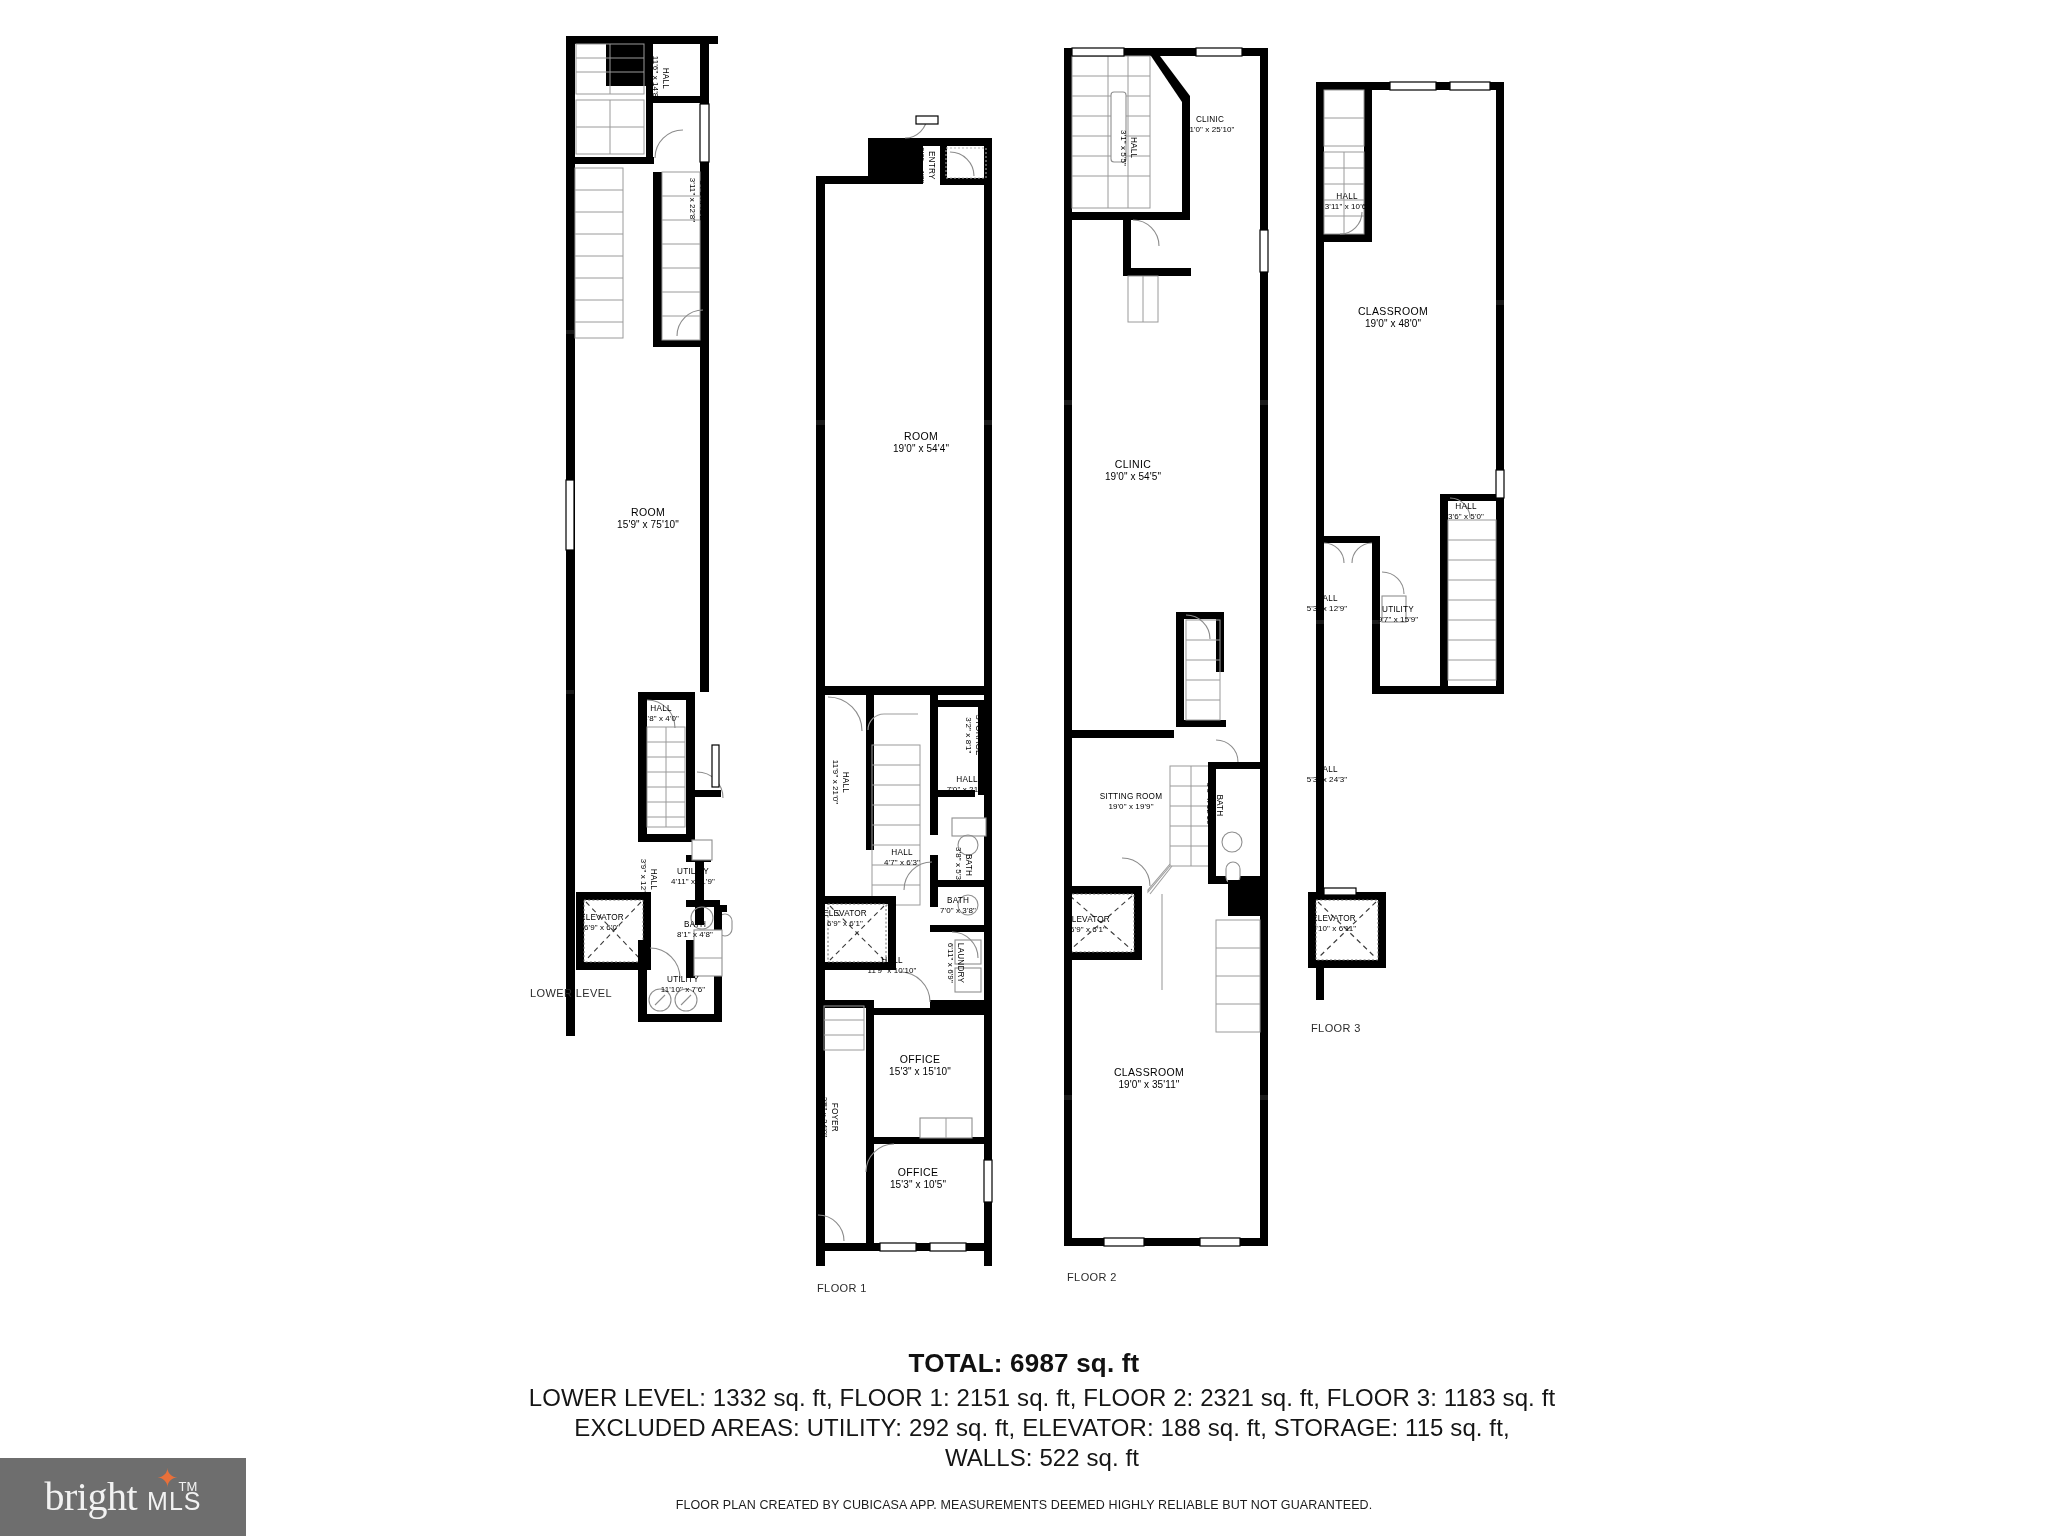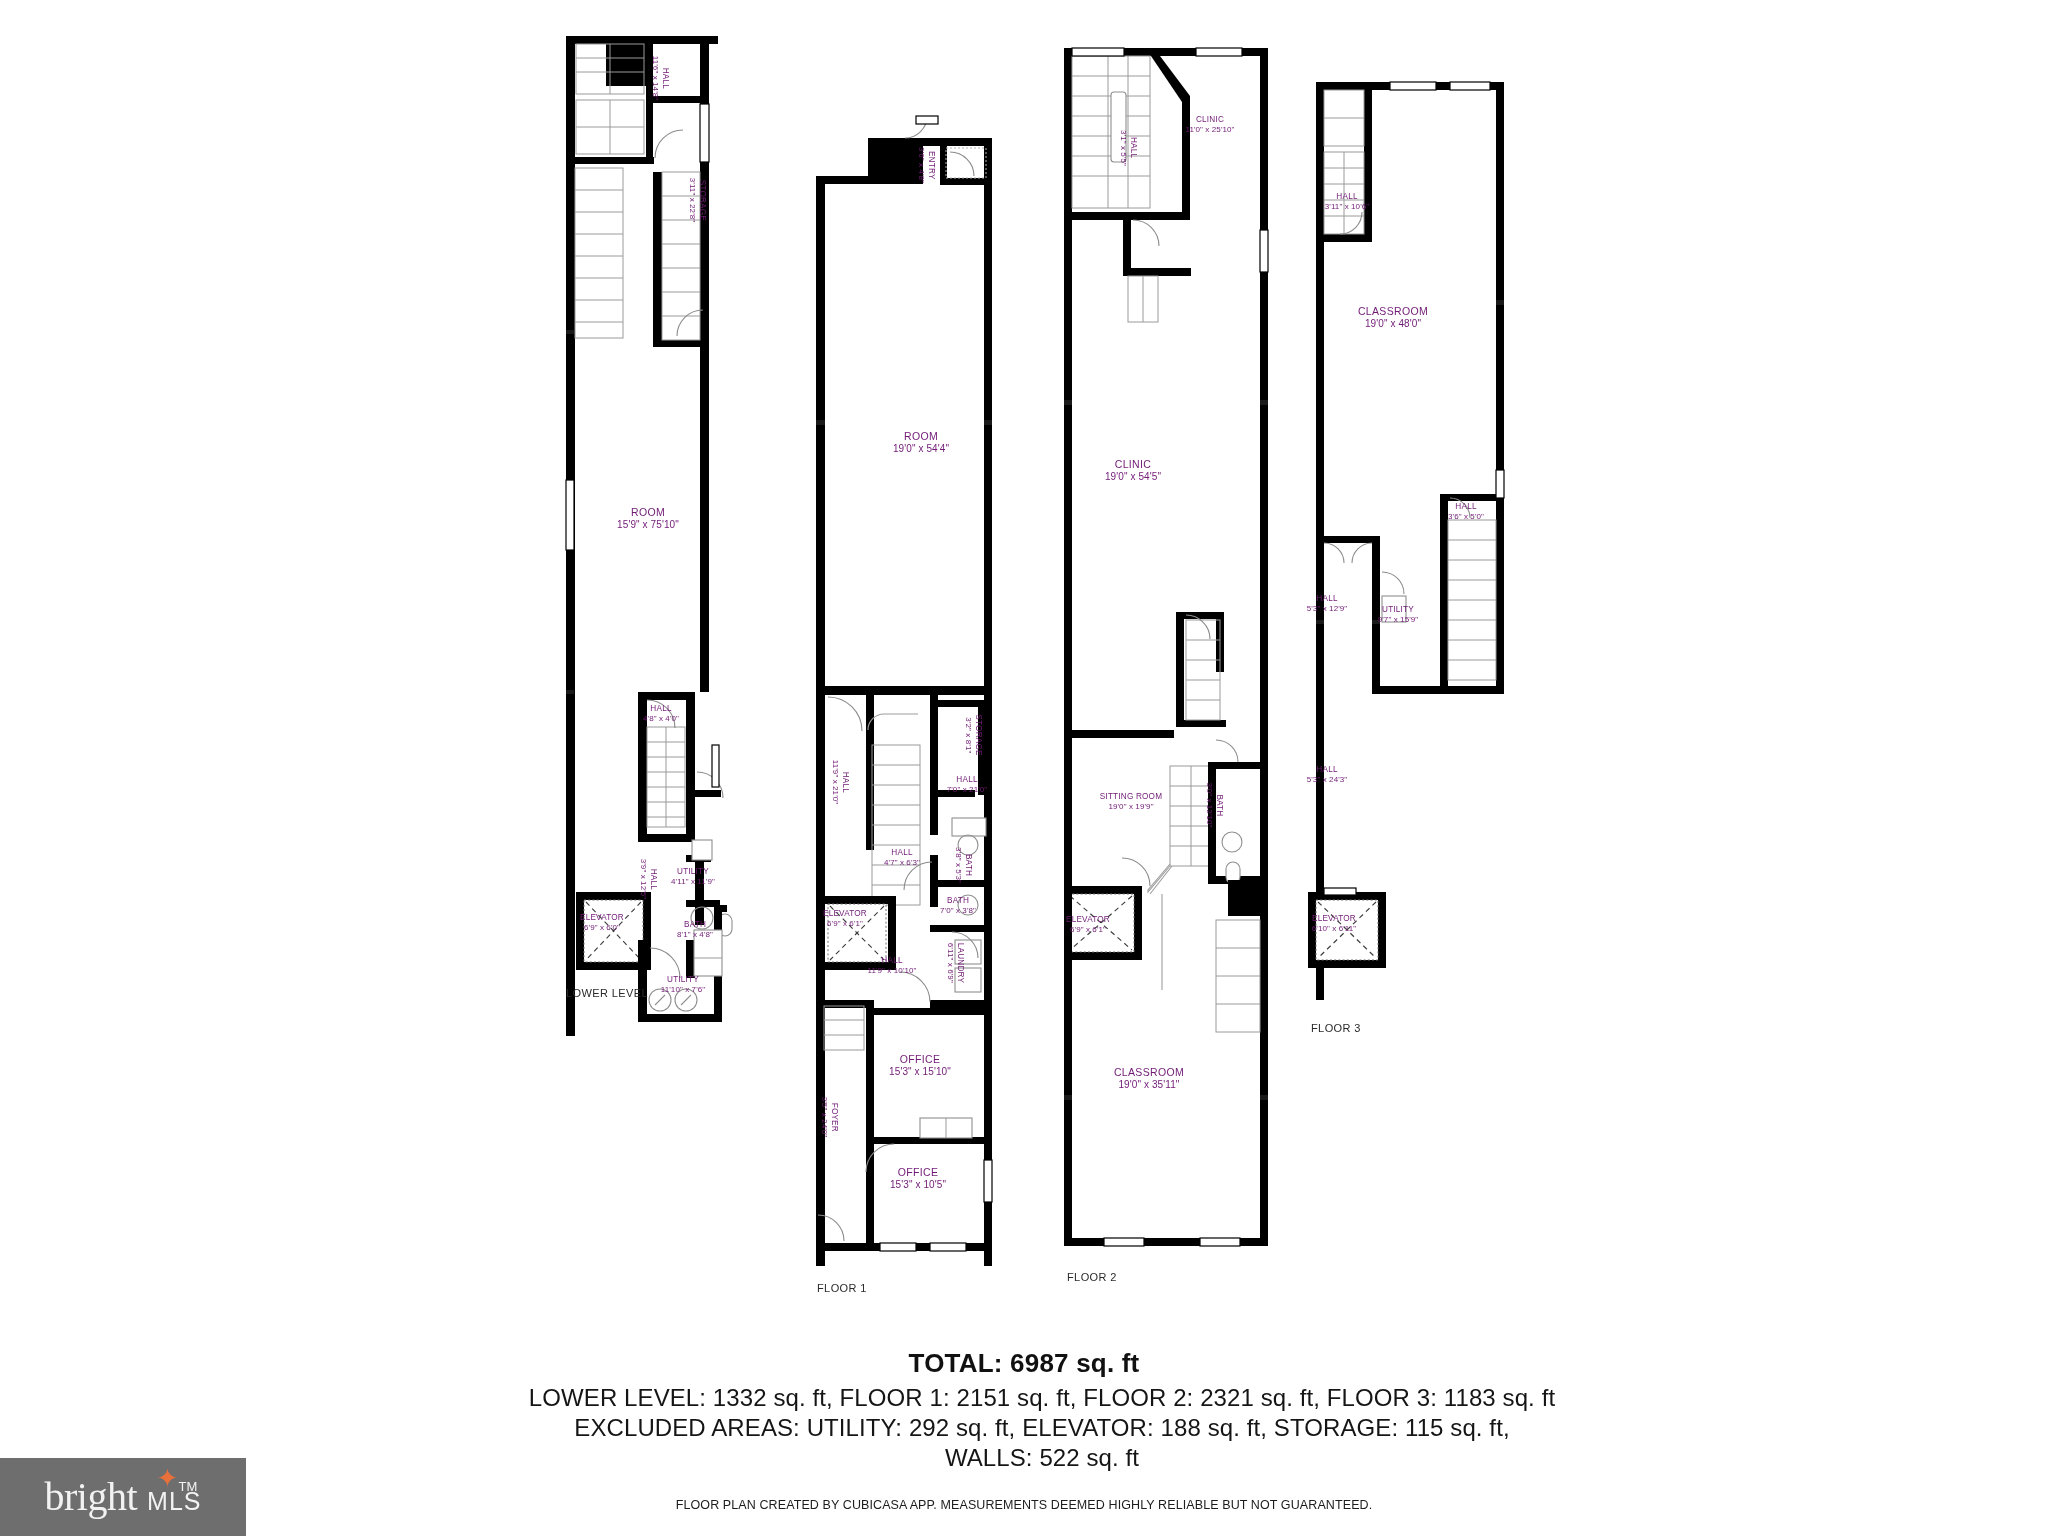--- a/index.html
+++ b/index.html
@@ -39,21 +39,21 @@
   .fixture-n { fill: none; stroke: #8f8f8f; stroke-width: 1.1; }
   .winframe  { fill: #ffffff; stroke: #000000; stroke-width: 1.2; }
   .elev-x    { fill: none; stroke: #3a3a3a; stroke-width: 1.1; stroke-dasharray: 5 4; }
   .elev-box  { fill: #ffffff; stroke: #6e6e6e; stroke-width: 1; stroke-dasharray: 2 2.2; }
   .stairline { fill: none; stroke: #9e9e9e; stroke-width: 1.1; }
 
   
   .rlabel {
     position: absolute;
     text-align: center;
-    color: #701a75;
+    color: #000000;
     font-family: "Liberation Sans", sans-serif;
     line-height: 1.22;
     white-space: nowrap;
     pointer-events: none;
     transform: translate(-50%, -50%);
   }
   .rlabel .rname {
     display: block;
     font-size: 10.5px;
     letter-spacing: 0.35px;
@@ -663,21 +663,21 @@
       <span class="rname">HALL</span>
       <span class="rdim">5'3" x 24'3"</span>
     </div>
     <div class="rlabel tiny" style="left: 1334px; top: 924px;">
       <span class="rname">ELEVATOR</span>
       <span class="rdim">6'10" x 6'11"</span>
     </div>
   </div>
 
 <div id="floor-captions">
-    <div class="floor-caption" style="left: 530px; top: 993px; margin-left: 36px;">LOWER LEVEL</div>
+    <div class="floor-caption" style="left: 530px; top: 993px;">LOWER LEVEL</div>
     <div class="floor-caption" style="left: 817px; top: 1288px;">FLOOR 1</div>
     <div class="floor-caption" style="left: 1067px; top: 1277px;">FLOOR 2</div>
     <div class="floor-caption" style="left: 1311px; top: 1028px;">FLOOR 3</div>
   </div>
 
 <div id="summary">
   <div class="total">TOTAL: 6987 sq. ft</div>
   <div class="line">LOWER LEVEL: 1332 sq. ft, FLOOR 1: 2151 sq. ft, FLOOR 2: 2321 sq. ft, FLOOR 3: 1183 sq. ft</div>
   <div class="line">EXCLUDED AREAS: UTILITY: 292 sq. ft, ELEVATOR: 188 sq. ft, STORAGE: 115 sq. ft,</div>
   <div class="line">WALLS: 522 sq. ft</div>

